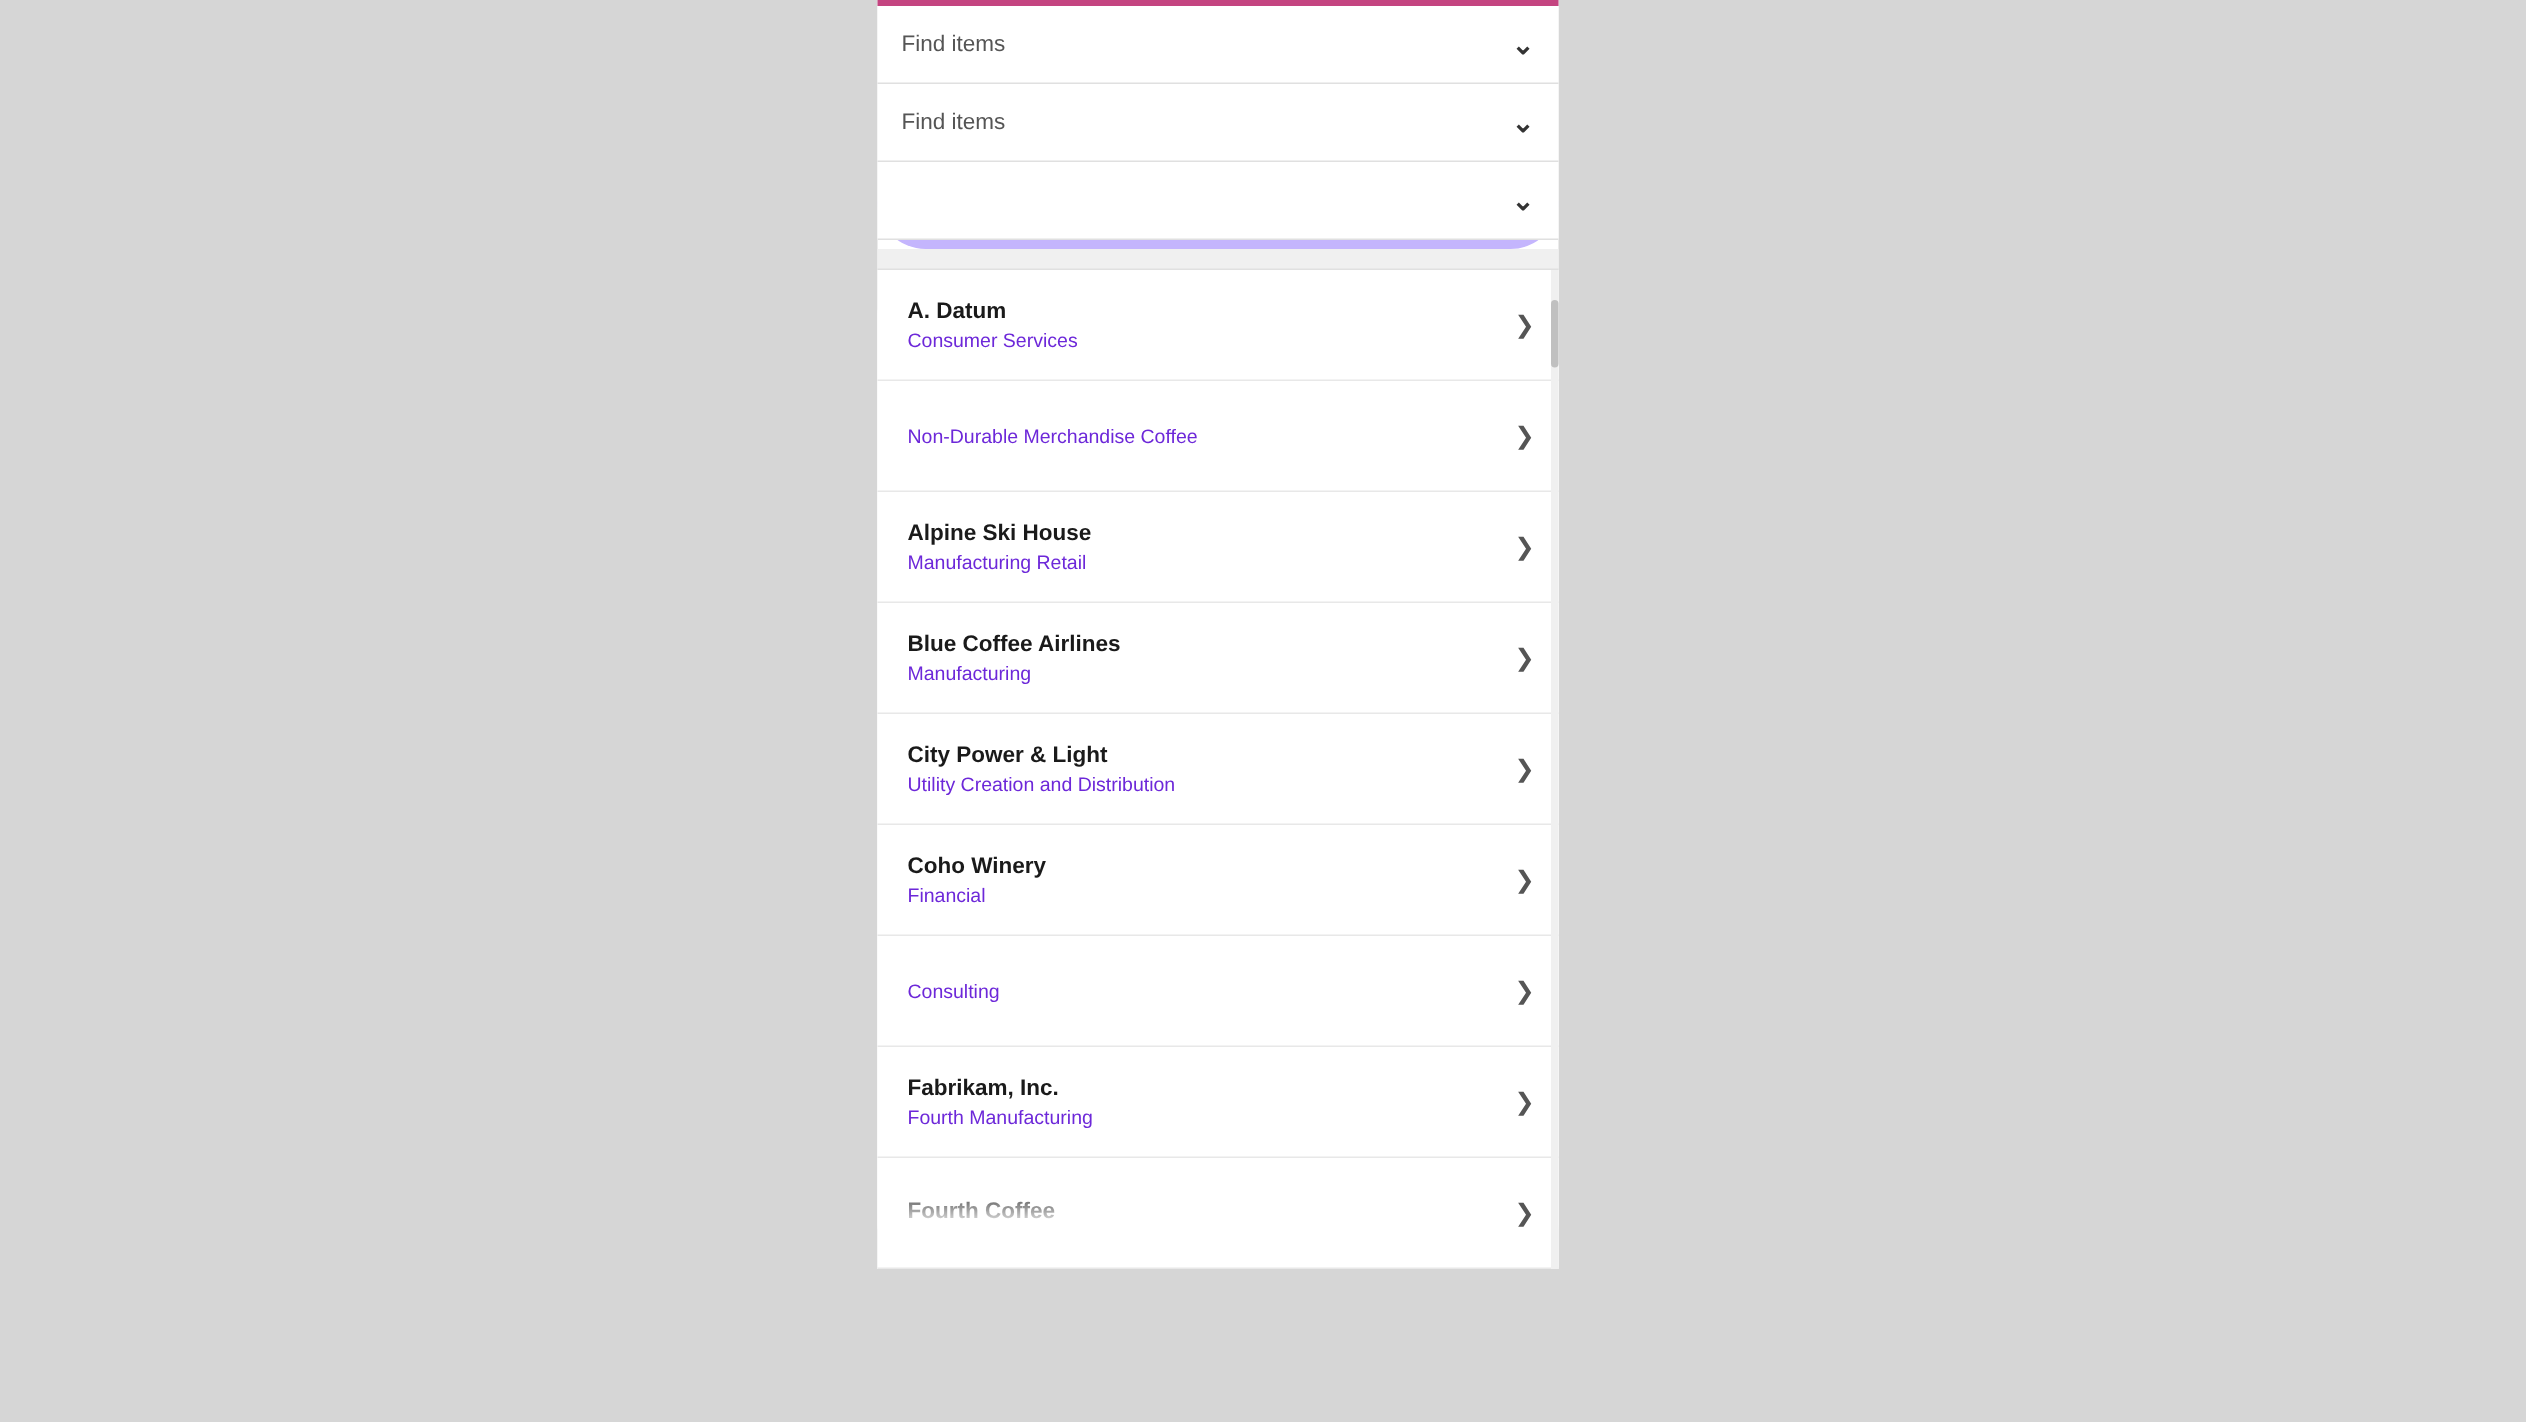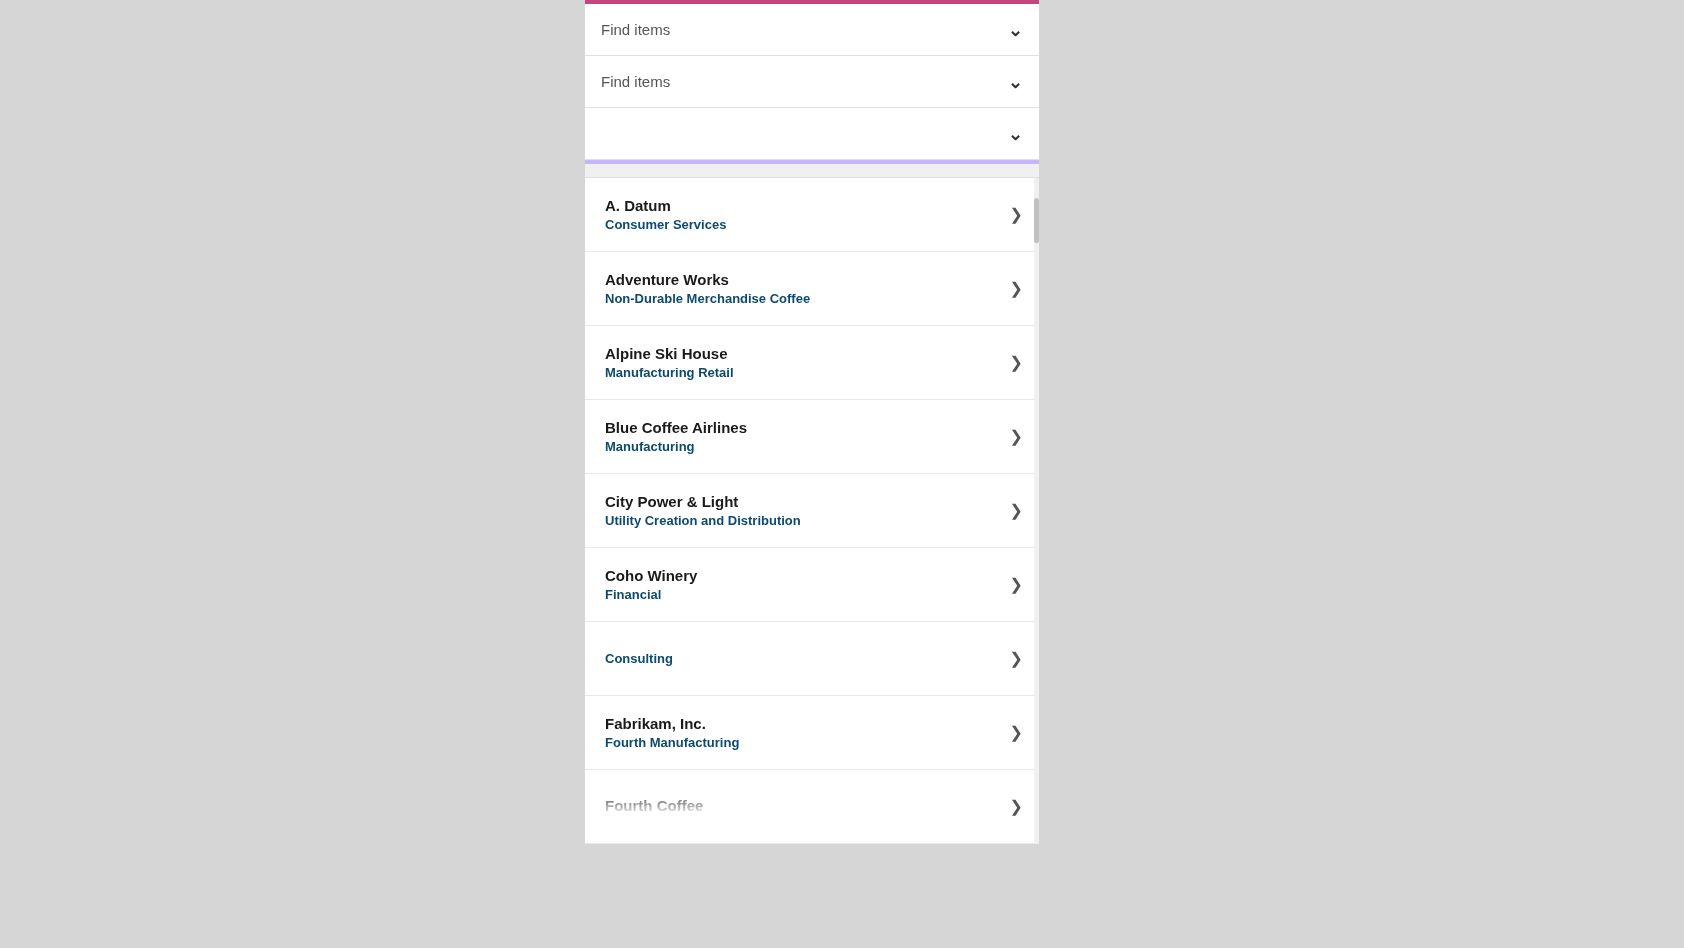--- a/index.html
+++ b/index.html
@@ -20,21 +20,22 @@
 
     .main-container {
       width: 454px;
       margin-top: 0;
       background-color: #ffffff;
       position: relative;
       left: -30px;
     }
 
     .filter-section {
-      border-bottom: 4px solid #c4b5fd;
+      border-bottom: 6px solid #c4b5fd;
+      border-radius: 32px;
     }
 
     .filter-row {
       display: flex;
       align-items: center;
       justify-content: space-between;
       padding: 14px 16px;
       background-color: #ffffff;
       border-bottom: 1px solid #e0e0e0;
       cursor: pointer;
@@ -85,22 +86,22 @@
 
     .list-item-title {
       font-size: 15px;
       font-weight: 600;
       color: #1a1a1a;
       margin-bottom: 3px;
     }
 
     .list-item-subtitle {
       font-size: 13px;
-      color: #0c4a6e;
-      font-weight: 700;
+      color: #6d28d9;
+      font-weight: 400;
     }
 
     .arrow-icon {
       color: #555;
       font-size: 16px;
       font-weight: 300;
       margin-left: 8px;
       flex-shrink: 0;
     }
 
@@ -163,21 +164,20 @@
     <div class="list-item">
       <div class="list-item-content">
         <div class="list-item-title">A. Datum</div>
         <div class="list-item-subtitle">Consumer Services</div>
       </div>
       <span class="arrow-icon">❯</span>
     </div>
 
     <div class="list-item">
       <div class="list-item-content">
-        <div class="list-item-title">Adventure Works</div>
         <div class="list-item-subtitle">Non-Durable Merchandise Coffee</div>
       </div>
       <span class="arrow-icon">❯</span>
     </div>
 
     <div class="list-item">
       <div class="list-item-content">
         <div class="list-item-title">Alpine Ski House</div>
         <div class="list-item-subtitle">Manufacturing Retail</div>
       </div>

